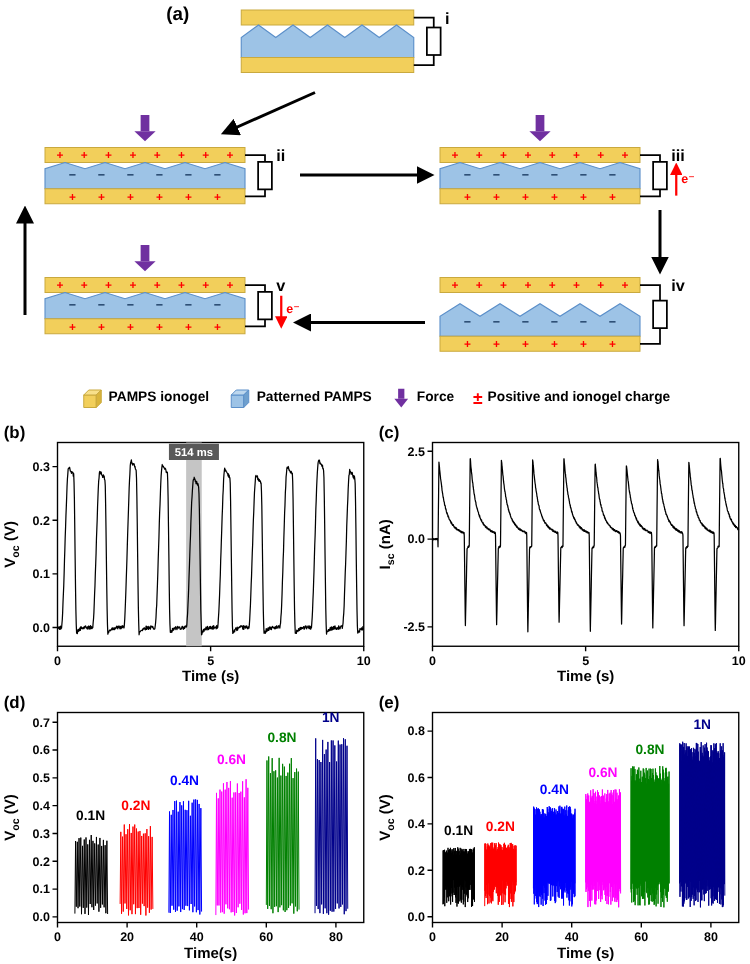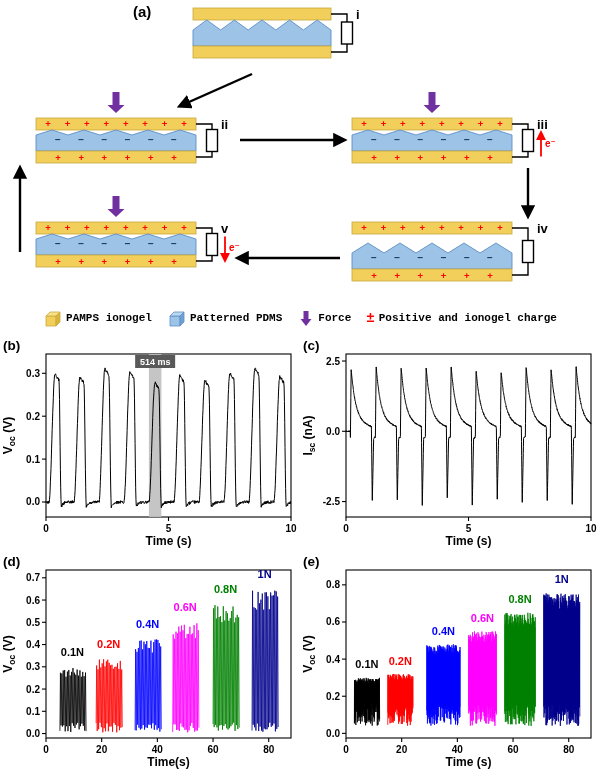--- a/index.html
+++ b/index.html
@@ -8,21 +8,21 @@
   .figure{position:relative;width:600px;height:771px;background:#fff;overflow:hidden;}
   .figure > svg{position:absolute;display:block;}
   #panel-a{left:0;top:0;}
   #chart-b{left:0;top:336px;}
   #chart-c{left:300px;top:336px;}
   #chart-d{left:0;top:552px;}
   #chart-e{left:300px;top:552px;}
   .panel-a-label{position:absolute;left:133px;top:3px;font-size:15px;font-weight:700;}
   .legend{position:absolute;left:0;top:303px;width:600px;height:30px;display:flex;
           justify-content:center;align-items:center;gap:15px;font-size:11px;font-weight:700;}
-  .legend-item{display:flex;align-items:center;gap:4px;white-space:nowrap;font-family:Liberation Mono, monospace;}
+  .legend-item{display:flex;align-items:center;gap:4px;white-space:nowrap;}
   .legend-item svg{display:inline-block;}
   .pm{color:#FF0000;font-size:14px;font-weight:700;line-height:1;}
   svg text{font-family:"Liberation Sans","DejaVu Sans",sans-serif;}
 </style>
 </head>
 <body>
 
 <div class="figure">
   <span class="panel-a-label">(a)</span>
   <svg id="panel-a" width="600" height="302" viewBox="0 0 600 302">
@@ -179,21 +179,21 @@
         <polygon points="13,6 17,2 17,12 13,16" fill="#D9B43B" stroke="#C9A93E" stroke-width="0.8"></polygon>
       </svg>
       <span>PAMPS ionogel</span>
     </div>
     <div class="legend-item">
       <svg width="19" height="17" viewBox="0 0 19 17">
         <polygon points="3,6 13,6 13,16 3,16" fill="#9DC3E6" stroke="#5B8FC9" stroke-width="0.8"></polygon>
         <polygon points="3,6 7,2 17,2 13,6" fill="#BDD7EE" stroke="#5B8FC9" stroke-width="0.8"></polygon>
         <polygon points="13,6 17,2 17,12 13,16" fill="#6FA0CE" stroke="#5B8FC9" stroke-width="0.8"></polygon>
       </svg>
-      <span>Patterned PDMS</span>
+      <span>Patterned PAMPS</span>
     </div>
     <div class="legend-item">
       <svg width="17" height="17" viewBox="0 0 17 17">
         <rect x="6.5" y="1" width="5" height="8" fill="#7030A0"></rect>
         <polygon points="3.5,9 14.5,9 9,16" fill="#7030A0"></polygon>
       </svg>
       <span>Force</span>
     </div>
     <div class="legend-item">
       <span class="pm">±</span>

